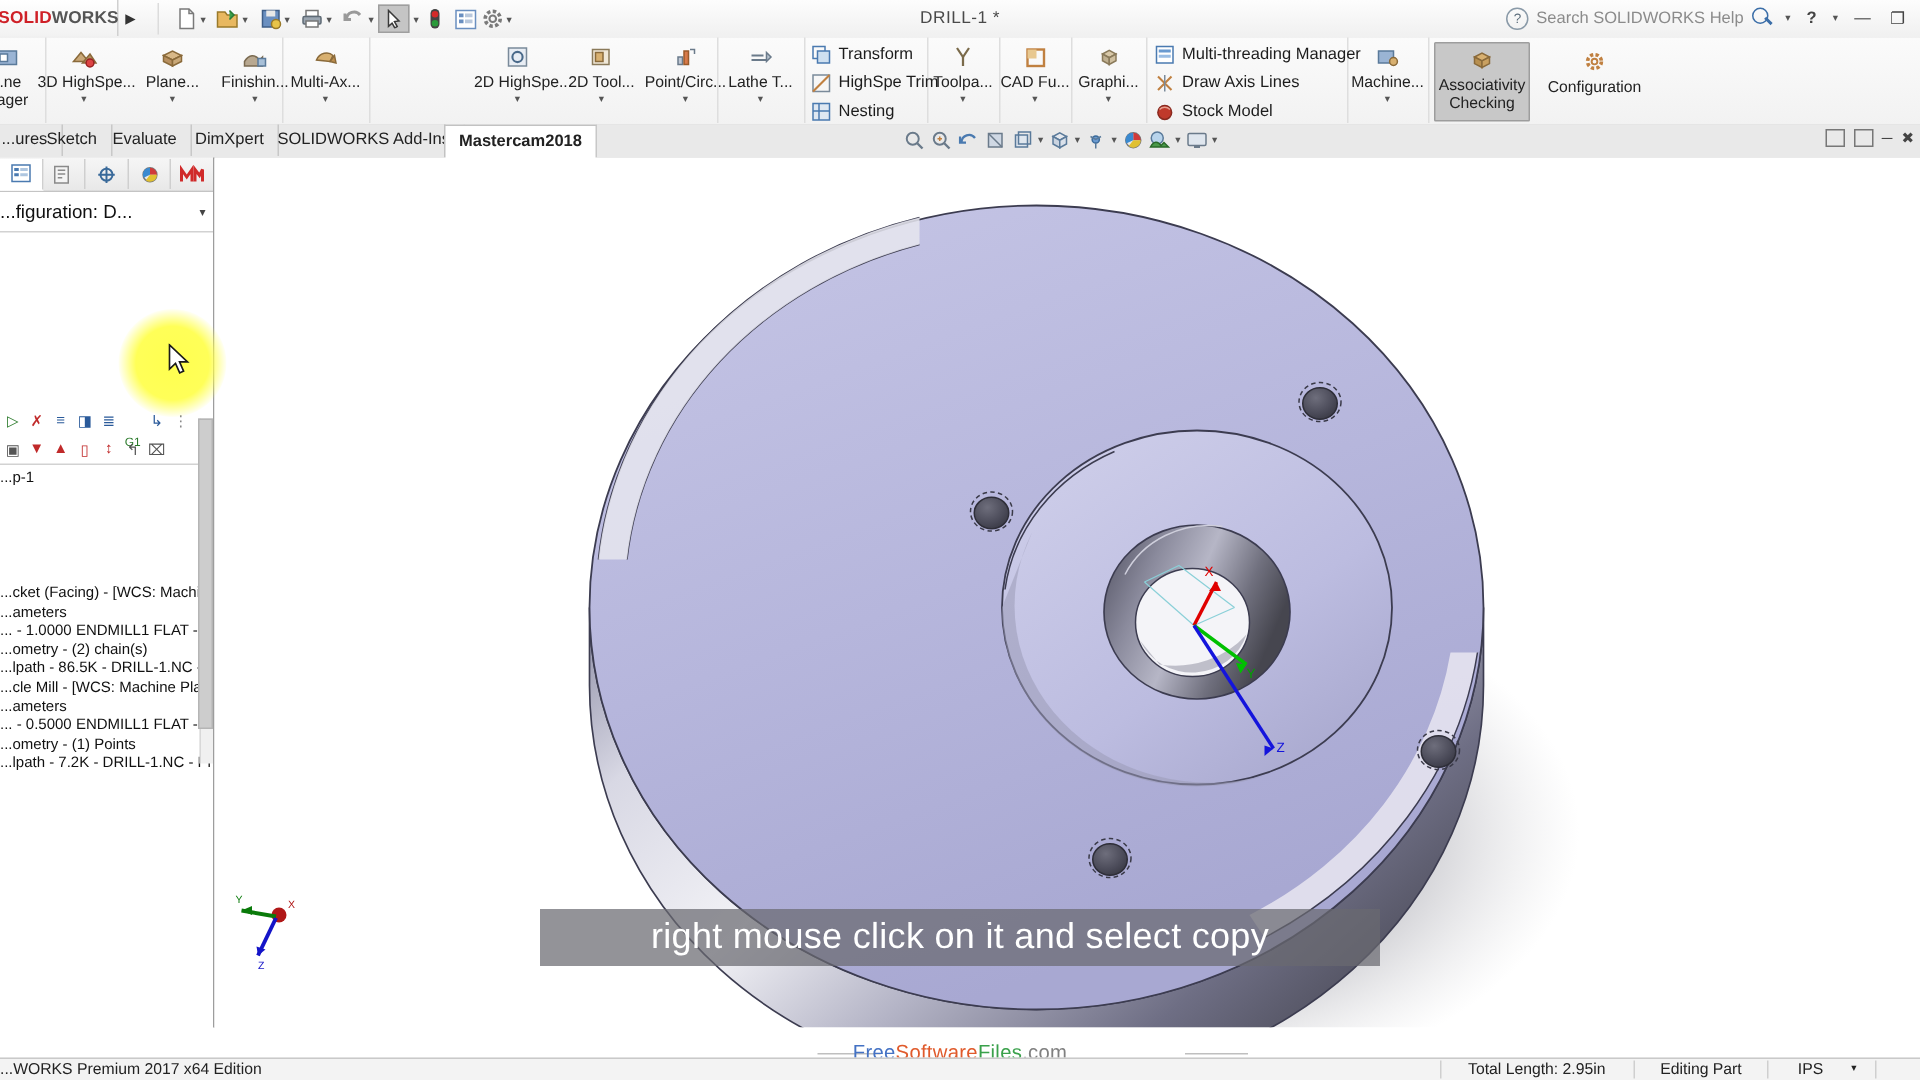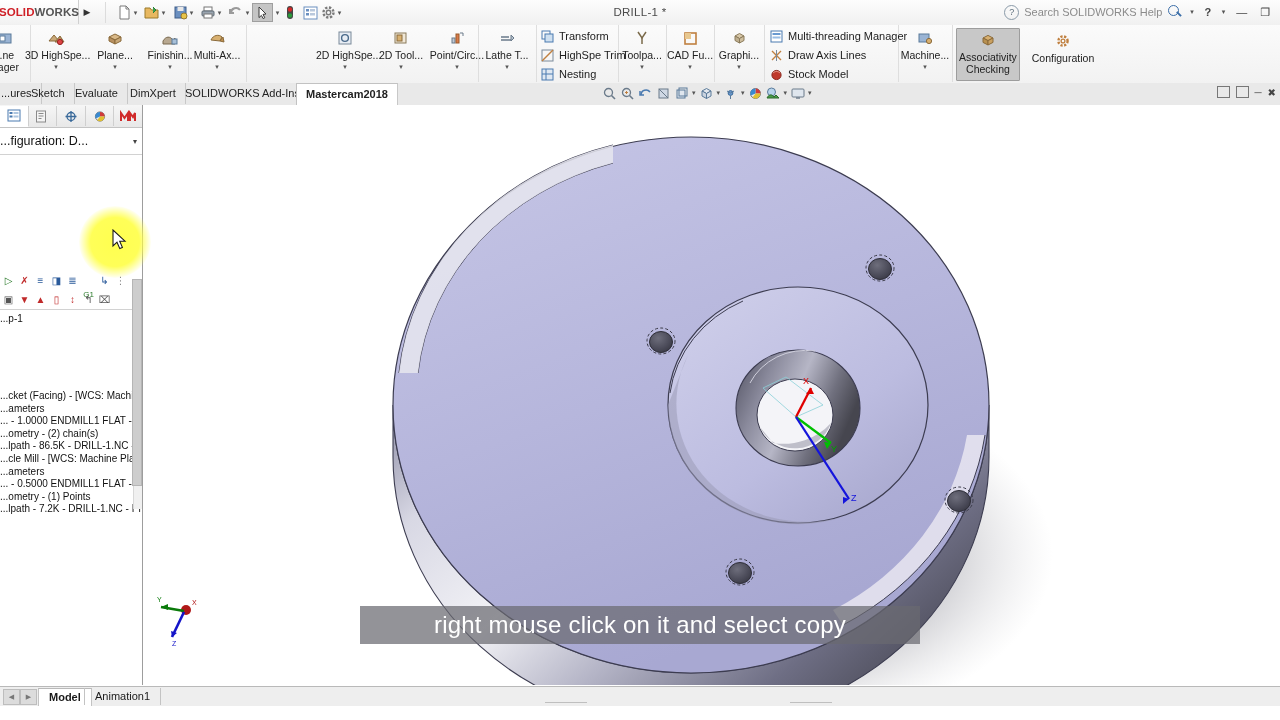--- a/index.html
+++ b/index.html
@@ -750,24 +750,32 @@
     </svg>
   </div>
 
   <div class="caption">right mouse click on it and select copy</div>
 
   <div class="cursor-glow" style="left:79px;top:206px;"></div>
   <svg style="position:absolute;left:112px;top:229px;" width="16" height="22" viewBox="0 0 16 22">
     <path d="M1 1 L1 17 L5 13.2 L7.8 19.6 L10.4 18.4 L7.7 12.2 L13 12.2 Z" fill="#fff" stroke="#1a1a1a" stroke-width="1.1"></path>
   </svg>
 
-  <div class="bottombar">
-    <div class="navarr" style="left:3px;">◀</div>
-    <div class="navarr" style="left:20px;">▶</div>
-    <div class="btab sel" style="left:38px;">Model</div>
-    <div class="btab" style="left:84px;">Animation1</div>
-  </div>
 
   <div class="wm-line" style="left:545px;width:42px;"></div>
   <div class="wm-line" style="left:790px;width:42px;"></div>
-
+  <div class="watermark">
+    <span style="color:#4472c4;">Free</span><span style="color:#e05a2b;">Software</span><span style="color:#3aa14b;">Files</span><span style="color:#808080;">.com</span>
+  </div>
+
+  <div class="statusbar">
+    <div class="sb-cell" style="left:0;width:230px;text-align:left;">...WORKS Premium 2017 x64 Edition</div>
+    <div class="sb-sep" style="left:960px;"></div>
+    <div class="sb-cell" style="left:962px;width:125px;">Total Length: 2.95in</div>
+    <div class="sb-sep" style="left:1089px;"></div>
+    <div class="sb-cell" style="left:1092px;width:84px;">Editing Part</div>
+    <div class="sb-sep" style="left:1178px;"></div>
+    <div class="sb-cell" style="left:1186px;width:42px;">IPS</div>
+    <div class="sb-cell" style="left:1228px;width:16px;font-size:7px;">▾</div>
+    <div class="sb-sep" style="left:1250px;"></div>
+  </div>
 
 </div>
 
 </body></html>

